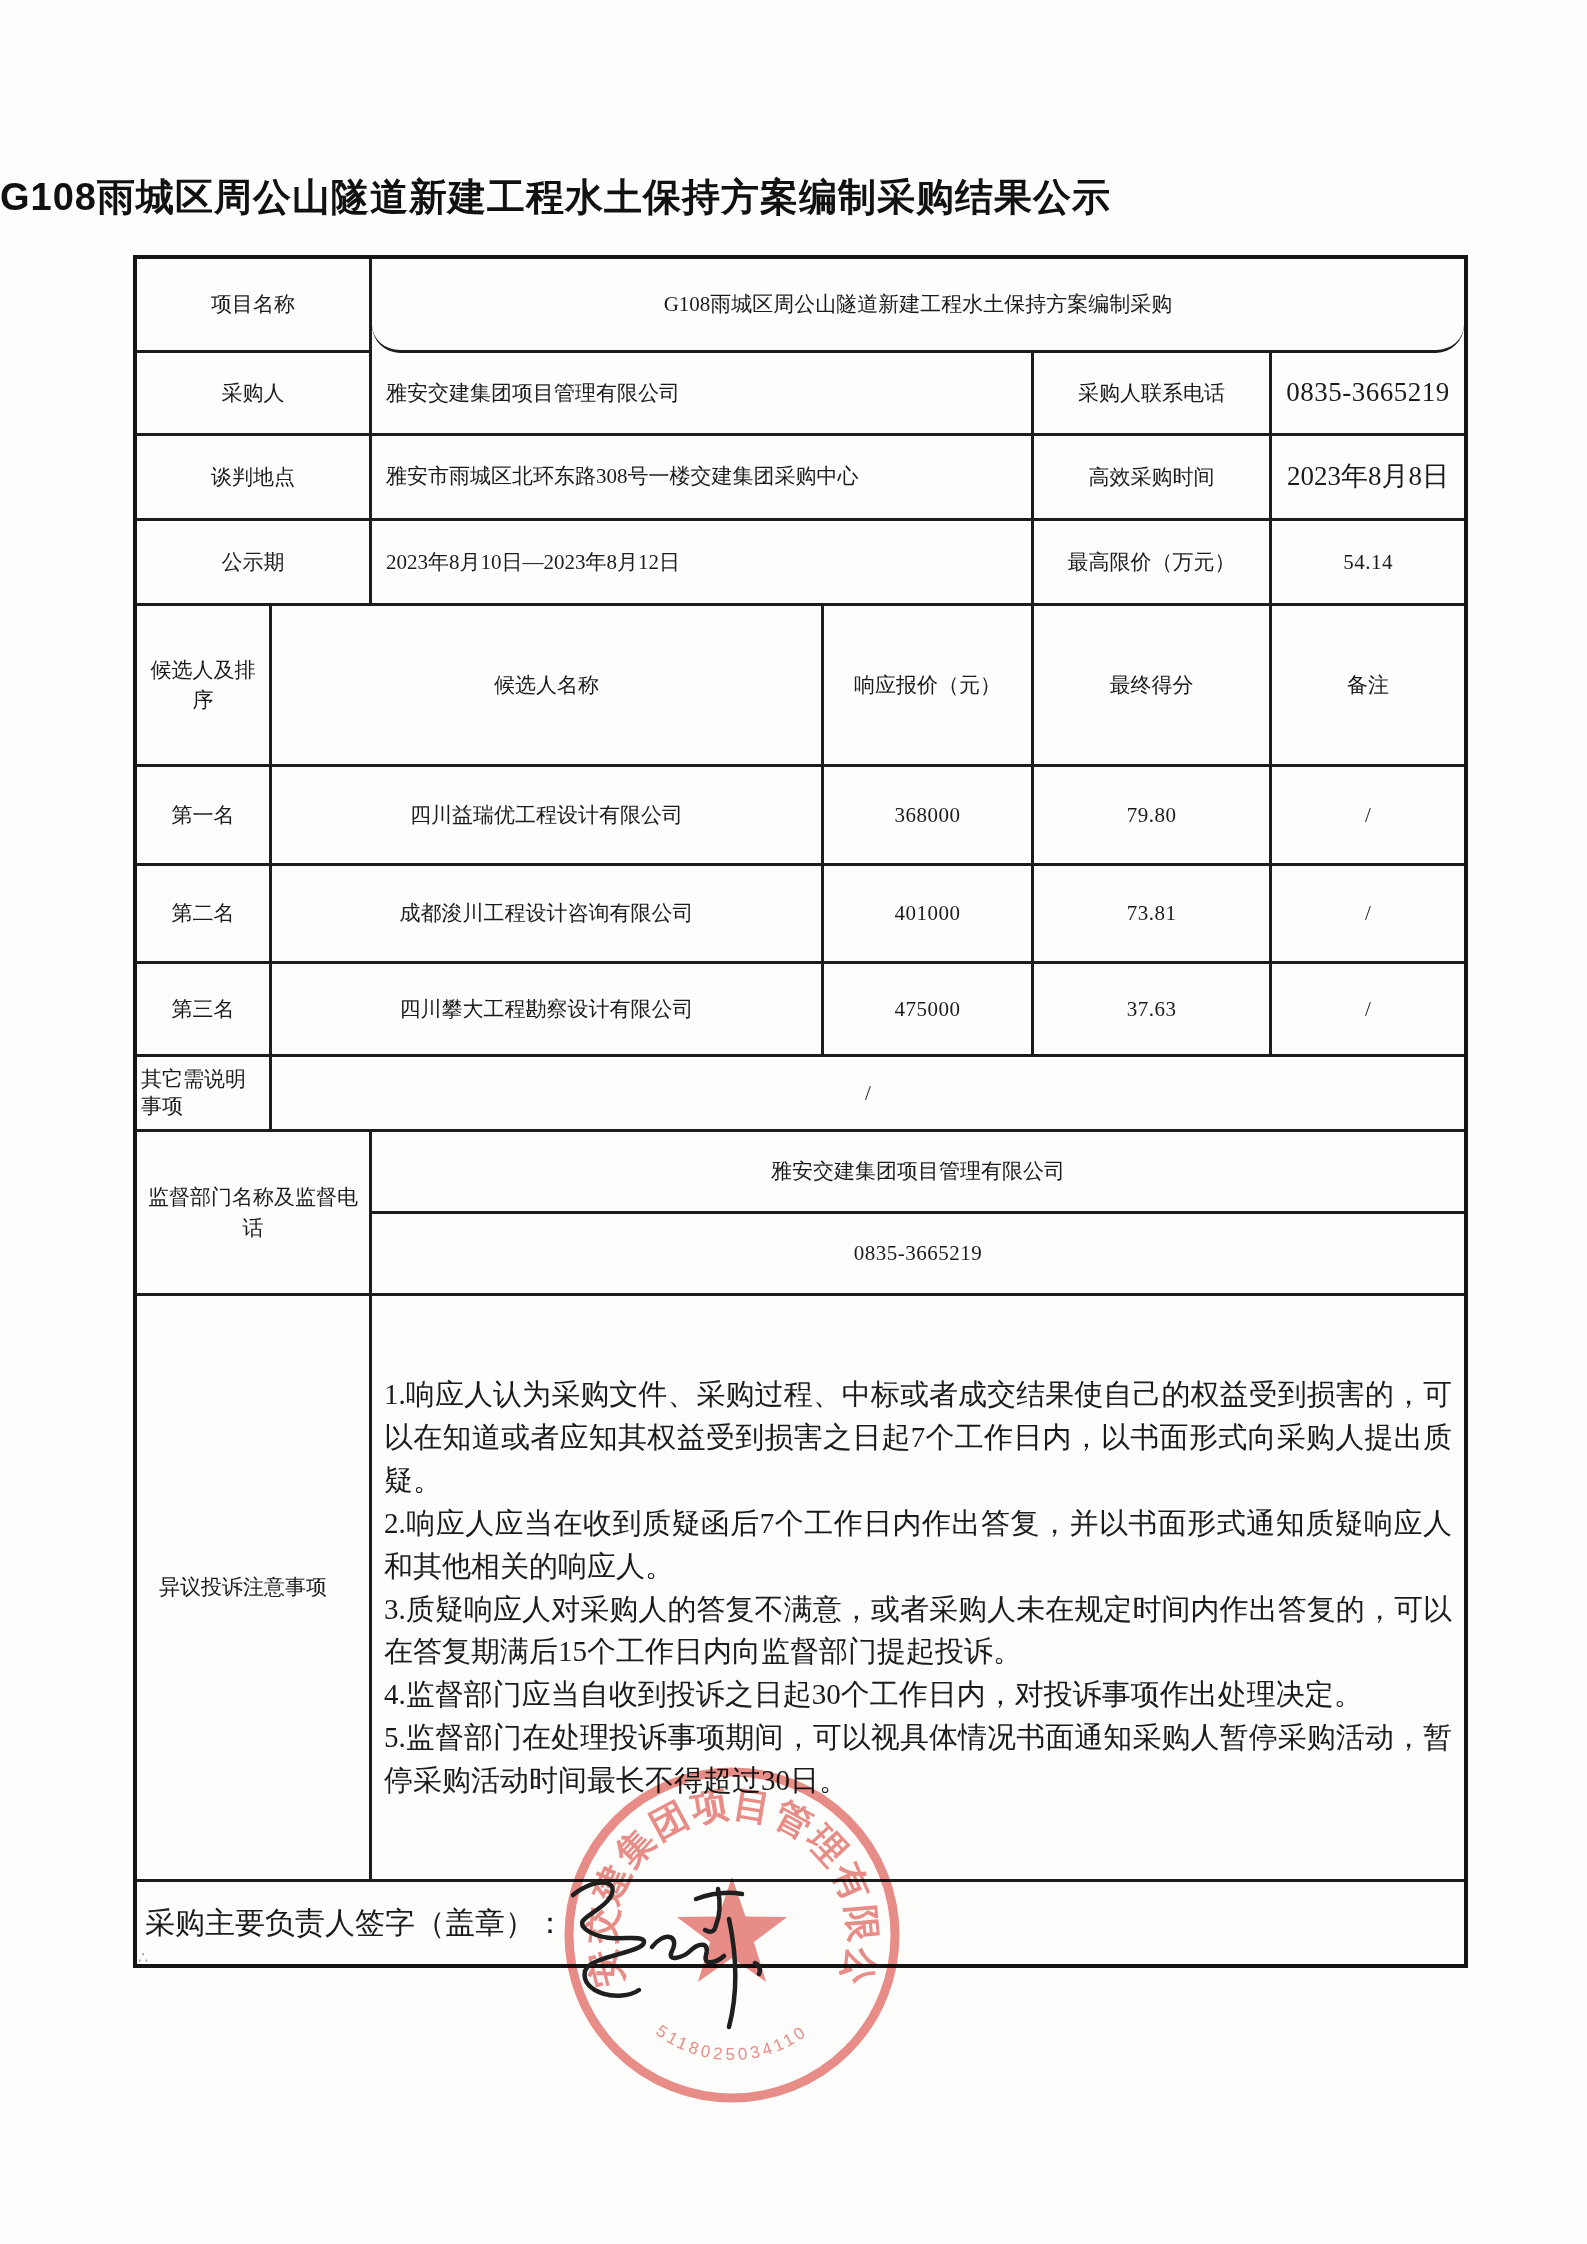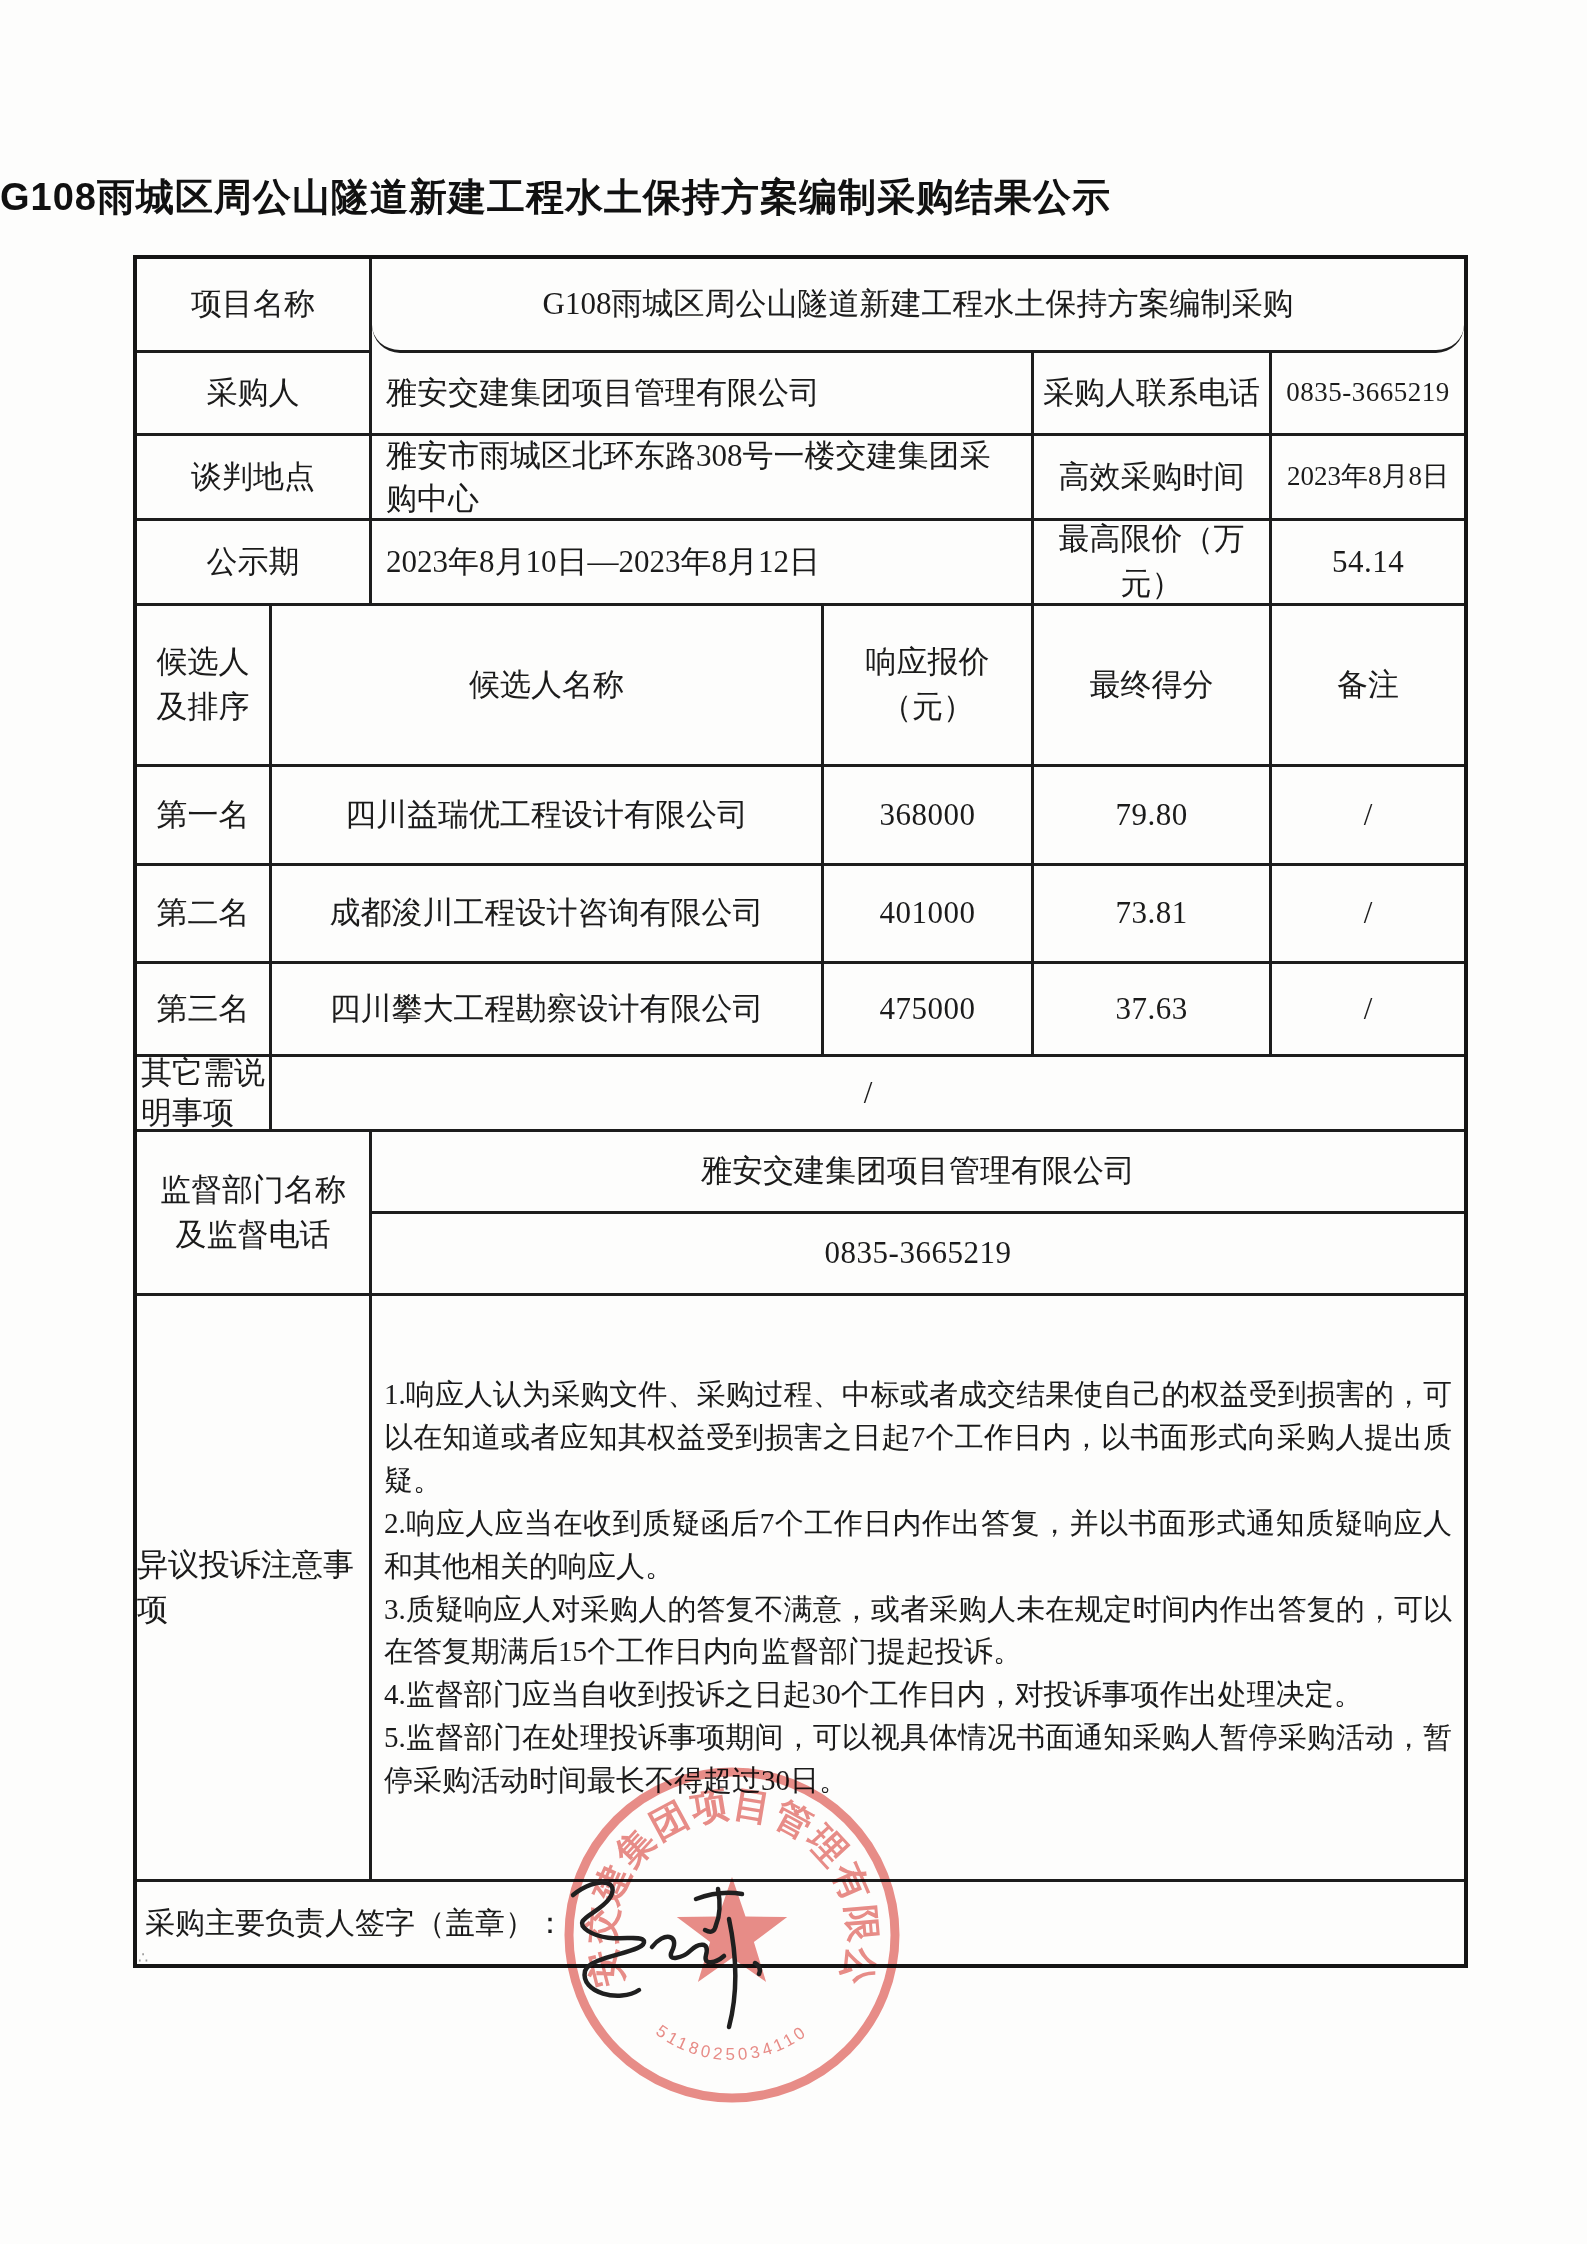--- a/index.html
+++ b/index.html
@@ -37,21 +37,21 @@
     grid-template-columns: 135px 100px 452px 210px 238px 192px;
     grid-template-rows: 94px 83px 85px 85px 161px 99px 98px 93px 75px 82px 82px 586px 82px;
   }
   .cell {
     border-right: 3px solid #1d1d1d;
     border-bottom: 3px solid #1d1d1d;
     display: flex;
     align-items: center;
     justify-content: center;
     text-align: center;
-    font-size: 31px;
+    font-size: 21px;
     line-height: 1.45;
     padding: 0 6px;
     color: #1b1b1b;
   }
   .cell.noR { border-right: none; }
   .cell.noB { border-bottom: none; }
   .cell.left { justify-content: flex-start; text-align: left; padding: 0 14px; }
   .cell.topgap { line-height: 1.4; }
   .w122 { width: 122px; display: inline-block; }
   .w150 { width: 150px; display: inline-block; }
@@ -144,21 +144,21 @@
     <div class="cell num" style="grid-column:5/6; grid-row:8/9;">37.63</div>
     <div class="cell noR" style="grid-column:6/7; grid-row:8/9;">/</div>
 
     <div class="cell left" style="grid-column:1/2; grid-row:9/10; padding:12px 4px; line-height:1.3;">其它需说明事项</div>
     <div class="cell noR" style="grid-column:2/7; grid-row:9/10;">/</div>
 
     <div class="cell" style="grid-column:1/3; grid-row:10/12; padding:0 10px;">监督部门名称及监督电话</div>
     <div class="cell noR" style="grid-column:3/7; grid-row:10/11;">雅安交建集团项目管理有限公司</div>
     <div class="cell noR num" style="grid-column:3/7; grid-row:11/12;">0835-3665219</div>
 
-    <div class="cell left" style="grid-column:1/3; grid-row:12/13; padding:0 0; align-items:center;">异议投诉注意事项</div>
+    <div class="cell left" style="grid-column:1/3; grid-row:12/13; padding:0 22px; align-items:center;">异议投诉注意事项</div>
     <div class="cell noR notice-text" style="grid-column:3/7; grid-row:12/13; padding:0 12px; flex-direction:column; justify-content:center; align-items:stretch;">
       <div>1.响应人认为采购文件、采购过程、中标或者成交结果使自己的权益受到损害的，可以在知道或者应知其权益受到损害之日起7个工作日内，以书面形式向采购人提出质疑。</div>
       <div>2.响应人应当在收到质疑函后7个工作日内作出答复，并以书面形式通知质疑响应人和其他相关的响应人。</div>
       <div>3.质疑响应人对采购人的答复不满意，或者采购人未在规定时间内作出答复的，可以在答复期满后15个工作日内向监督部门提起投诉。</div>
       <div>4.监督部门应当自收到投诉之日起30个工作日内，对投诉事项作出处理决定。</div>
       <div>5.监督部门在处理投诉事项期间，可以视具体情况书面通知采购人暂停采购活动，暂停采购活动时间最长不得超过30日。</div>
     </div>
 
     <div class="cell noR noB left sig-row" style="grid-column:1/7; grid-row:13/14; padding:0 8px;">采购主要负责人签字（盖章）：</div>
 

